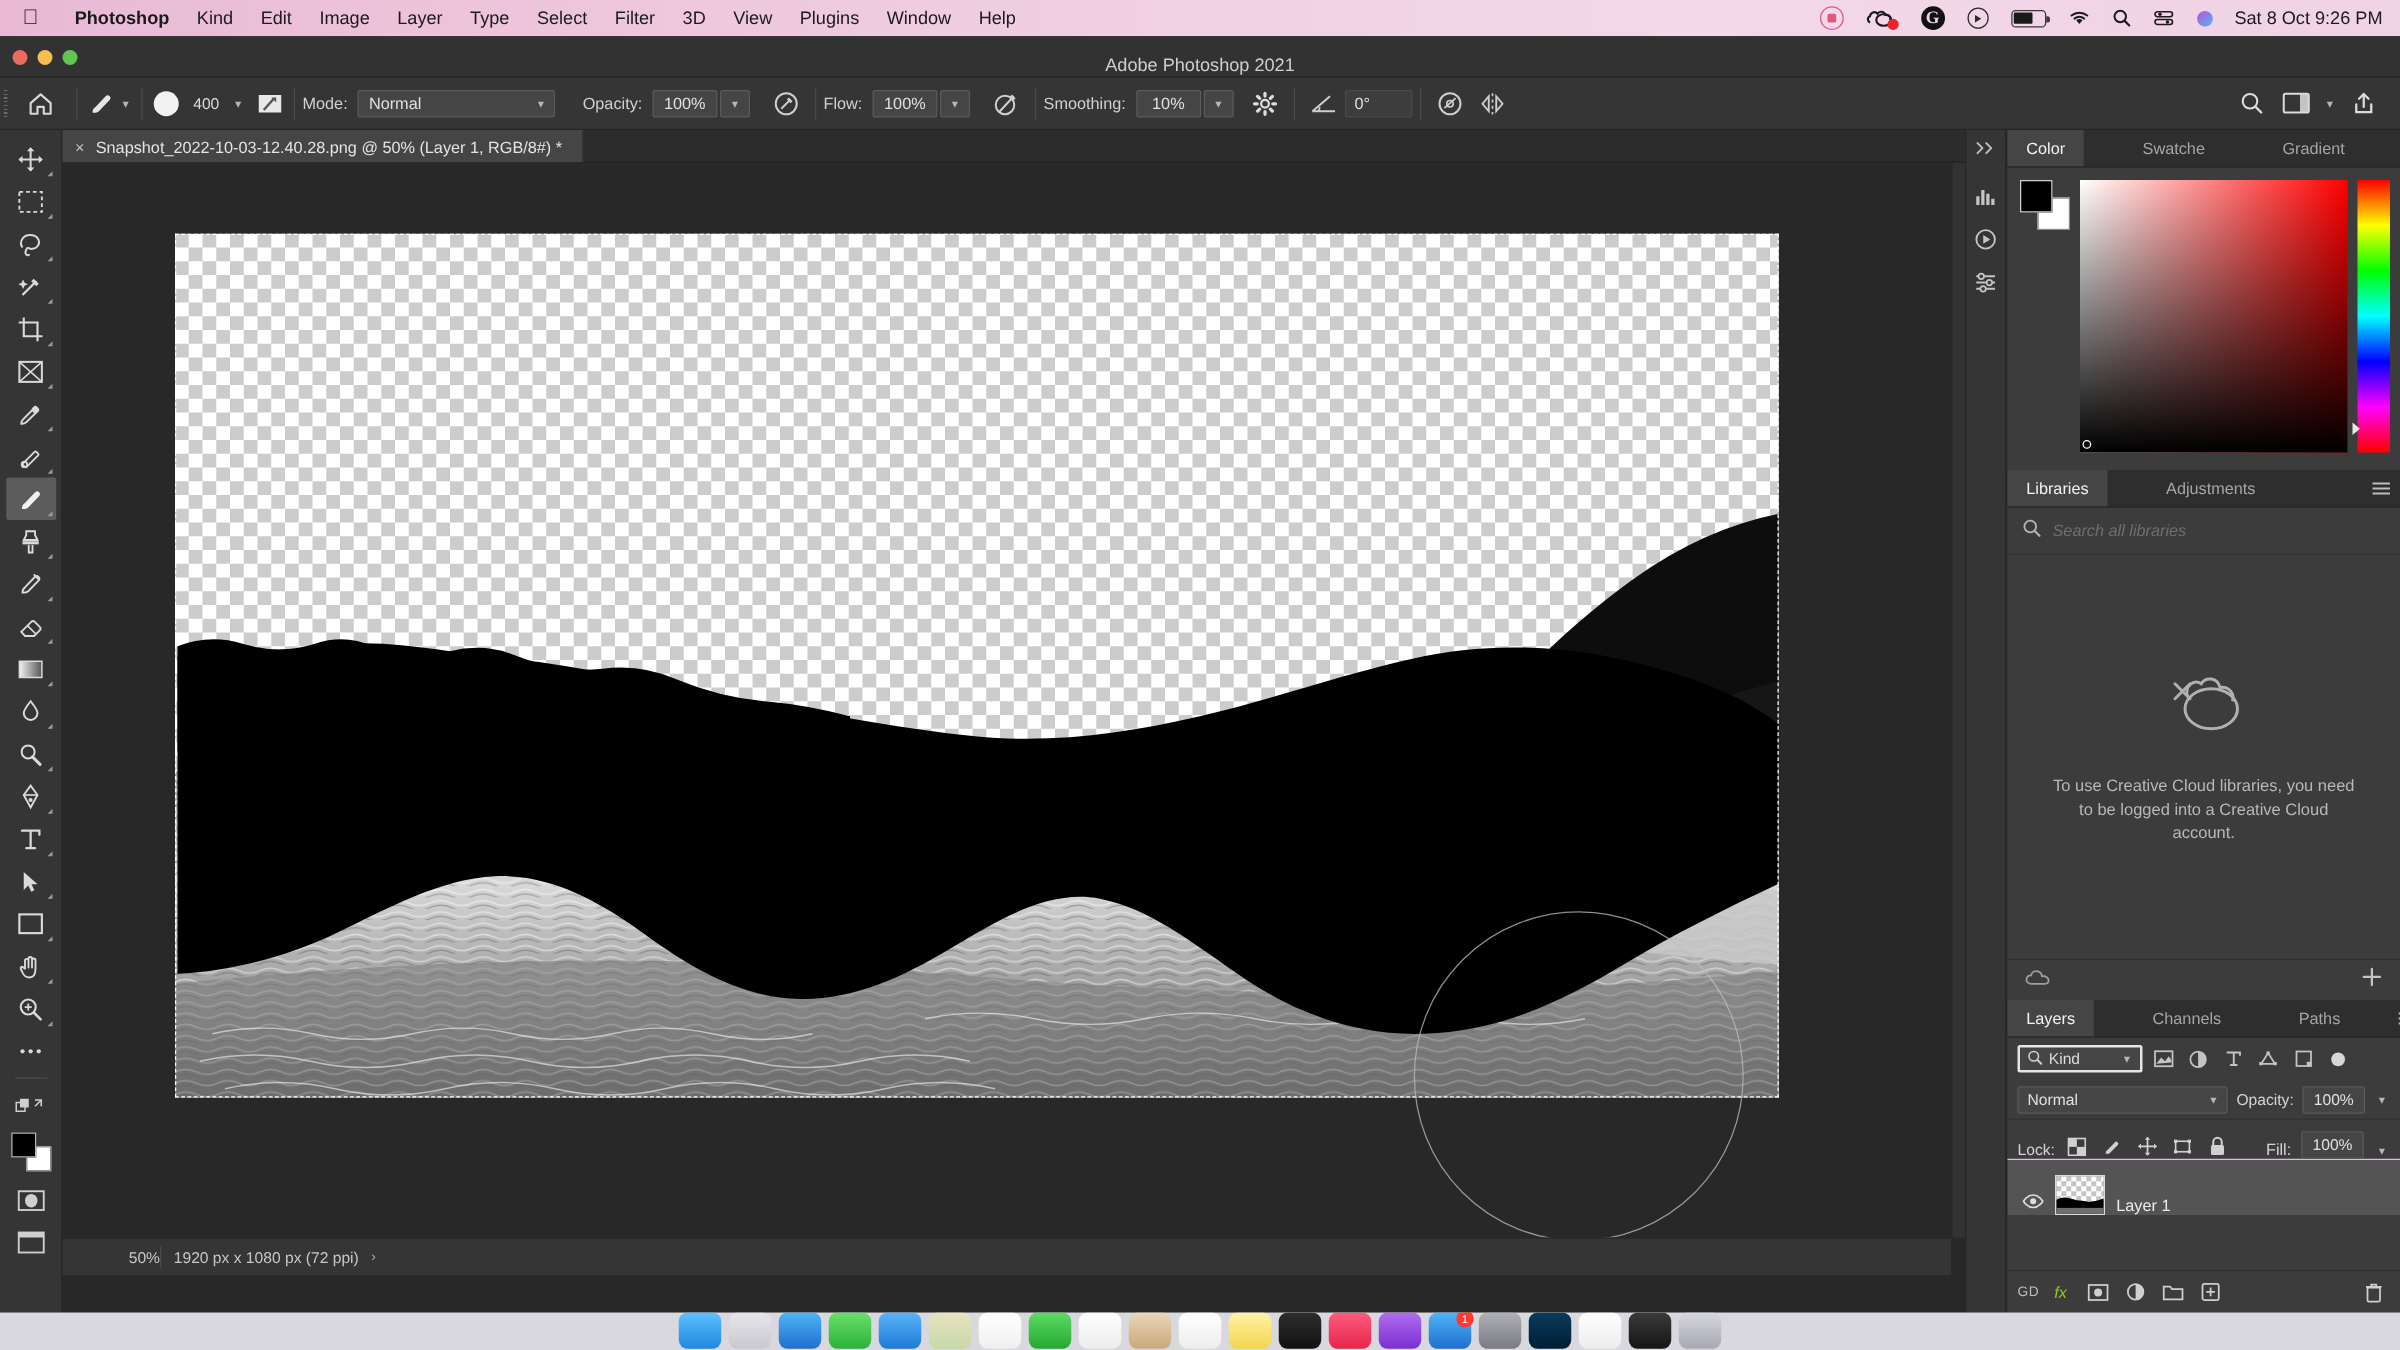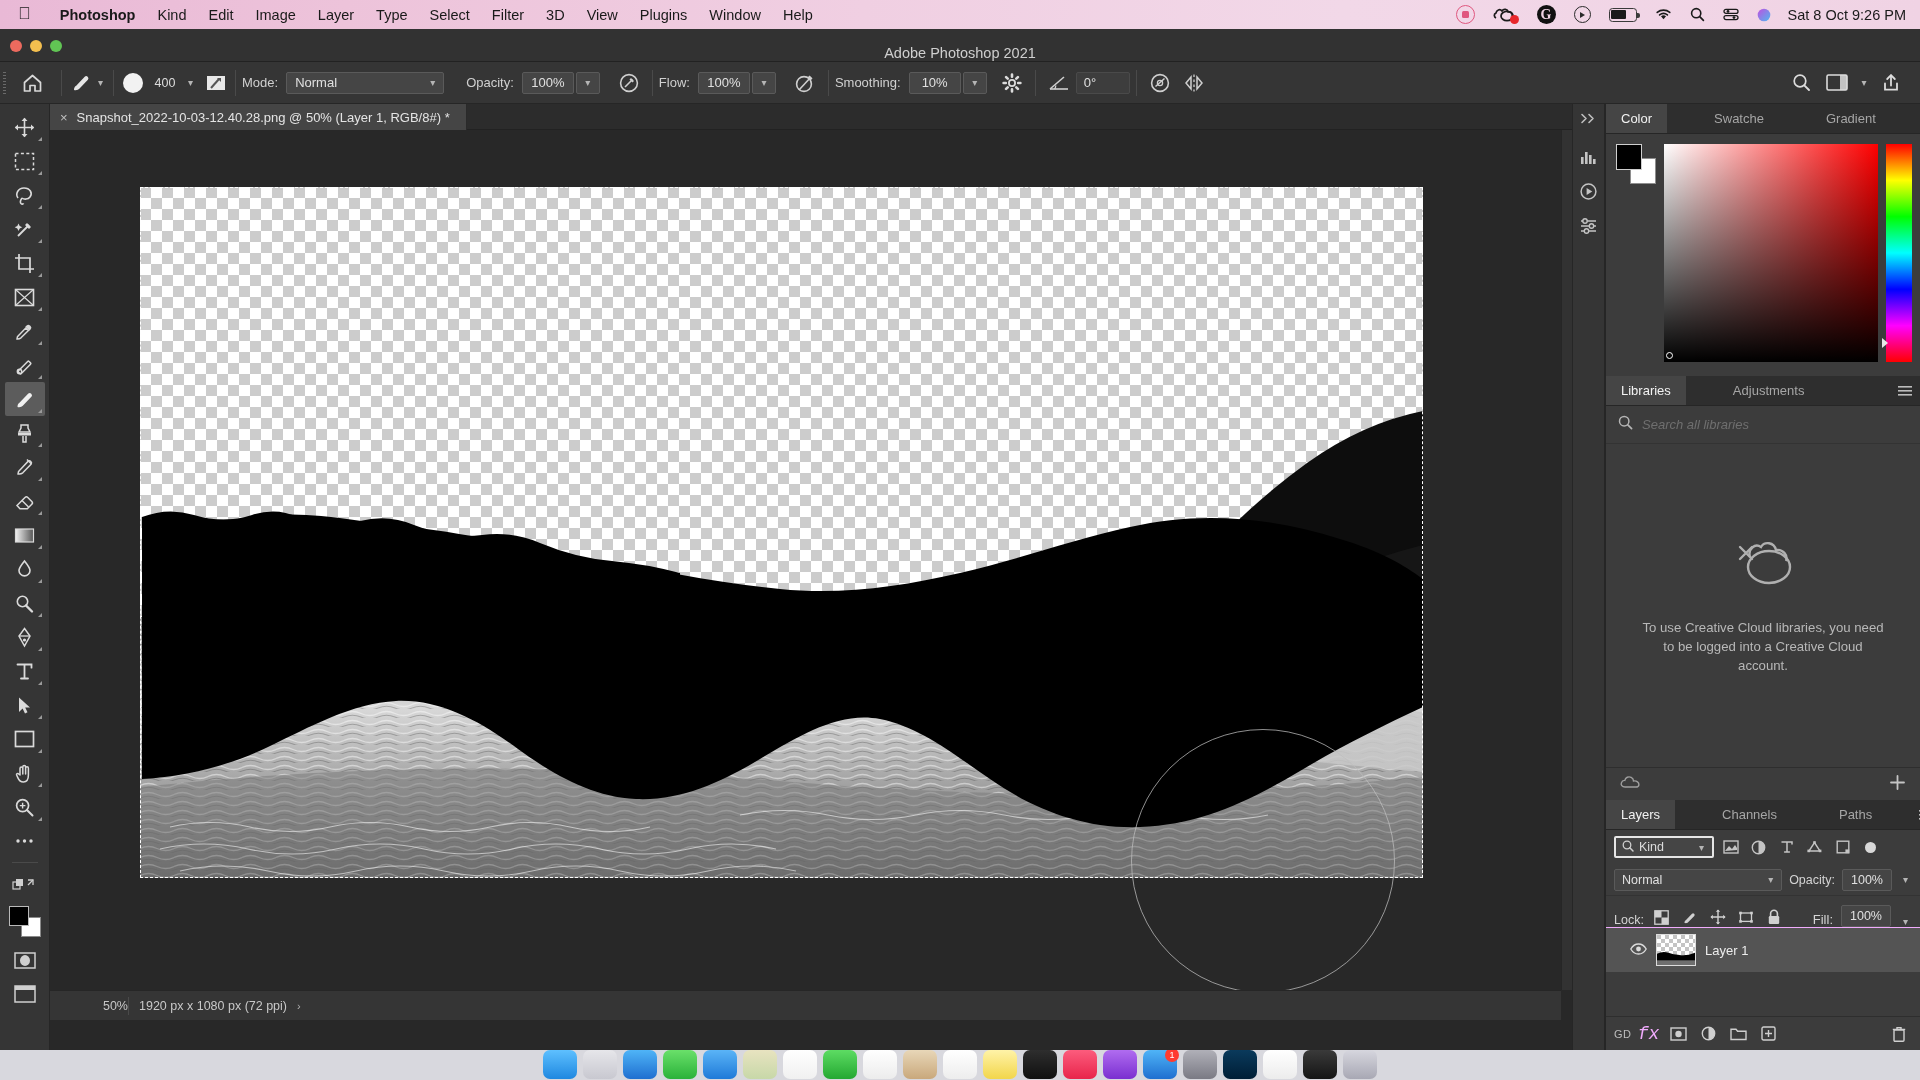--- a/index.html
+++ b/index.html
@@ -199,21 +199,21 @@
   #lfilter .fic { width:23px;height:22px;display:flex;align-items:center;justify-content:center;}
   .toggledot { width:11px;height:11px;border-radius:50%;background:#d8d8d8;}
   #lblend { height:32px; display:flex; align-items:center; padding:0 8px; gap:7px; border-bottom:1px solid #333;}
   #lblend .bsel { flex:1; background:#454545;border:1px solid #5a5a5a;border-radius:2px;height:22px;
     display:flex;align-items:center;justify-content:space-between;padding:0 4px 0 7px;font-size:12.5px;color:#e0e0e0;}
   .numfield { background:#454545;border:1px solid #5a5a5a;border-radius:2px;height:22px;
     display:flex;align-items:center;padding:0 6px;font-size:12.5px;color:#e0e0e0;min-width:50px;justify-content:center;}
   #llock { height:32px; display:flex; align-items:flex-end; padding:0 8px; gap:8px; border-bottom:1px solid #f0abfc;}
   #llock .lk { width:20px;height:20px;display:flex;align-items:center;justify-content:center;}
   #layerlist { flex:1; overflow:hidden; }
-  .layerrow { height:44px; display:flex; align-items:center; gap:9px; padding:0 24px; background:#545454;}
+  .layerrow { height:44px; display:flex; align-items:flex-end; gap:9px; padding:0 12px; background:#545454;}
   .layerthumb { width:40px;height:32px;border:1.5px solid #dcdcdc; position:relative; overflow:hidden;
     background:repeating-conic-gradient(#ffffff 0% 25%,#c4c4c4 0% 50%) 0 0/8px 8px;}
   .layerrow .nm { font-size:13px; color:#ededed; }
   #layerfoot { height:34px; border-top:1px solid #2e2e2e; display:flex; align-items:center; gap:4px; padding:0 8px;}
   #layerfoot .lf { width:26px;height:26px;display:flex;align-items:center;justify-content:center;}
   #layerfoot .gd { font-size:11px;color:#bdbdbd;letter-spacing:.5px;}
 
   
   #dockbar {
     position:absolute; left:0; bottom:0; width:1920px; height:30px;
@@ -926,21 +926,21 @@
             <path d="M0 20 q6 -3 12 -1 t10 2 q8 2 18 -2 V32 H0z" fill="#000"></path>
             <rect x="0" y="27" width="40" height="5" fill="#6f6f6f"></rect>
           </svg>
         </span>
         <span class="nm">Layer 1</span>
       </div>
     </div>
 
     <div id="layerfoot">
       <span class="gd">GD</span>
-      <span class="lf" style="font-style:italic;font-size:18px;color:#f0abfc;font-family:Liberation Mono, monospace">fx</span>
+      <span class="lf" style="font-style:italic;font-size:13px;color:#84cc16;font-family:Liberation Sans, sans-serif">fx</span>
       <span class="lf">
         <svg width="17" height="14" viewBox="0 0 17 14">
             <rect x="1" y="1" width="15" height="12" fill="none" stroke="#cfcfcf" stroke-width="1.4"></rect>
             <circle cx="8.5" cy="7" r="3.2" fill="#cfcfcf"></circle>
           </svg>
       </span>
       <span class="lf">
         <svg width="15" height="15" viewBox="0 0 15 15">
             <circle cx="7.5" cy="7.5" r="6.2" fill="none" stroke="#cfcfcf" stroke-width="1.4"></circle>
             <path d="M7.5 1.3a6.2 6.2 0 0 1 0 12.4z" fill="#cfcfcf"></path>

